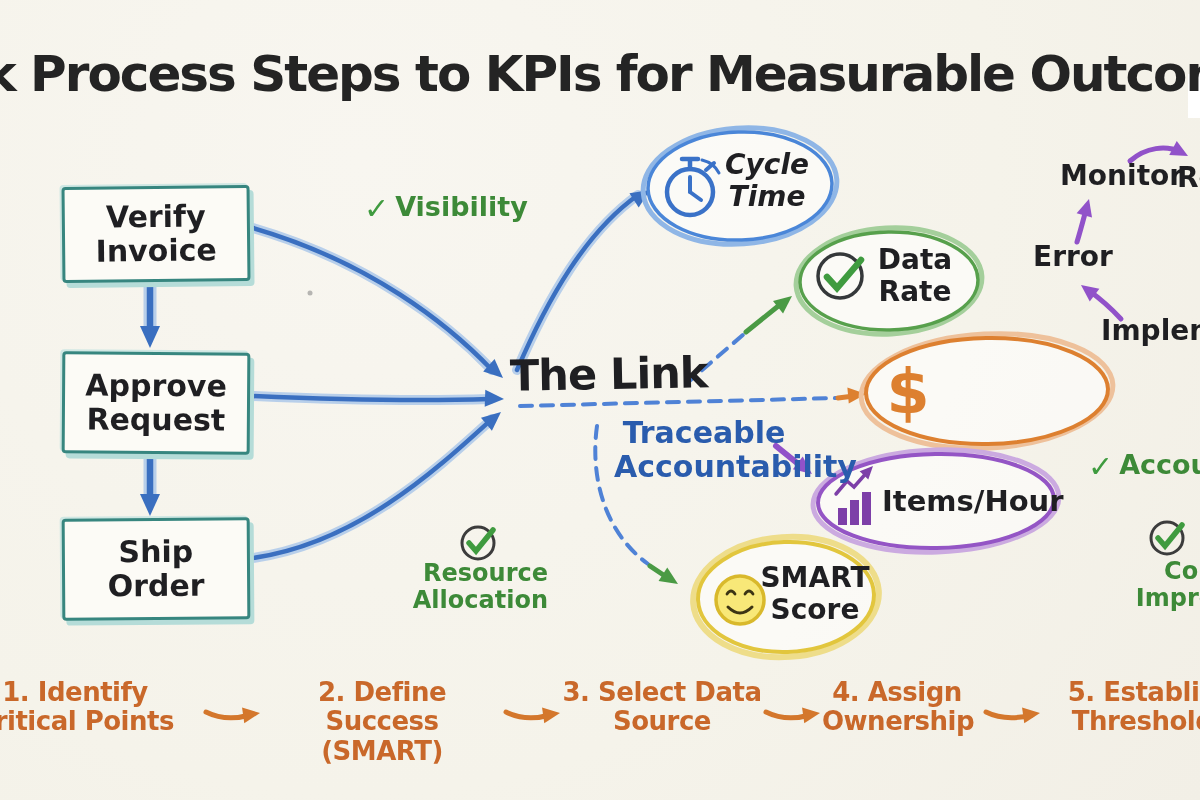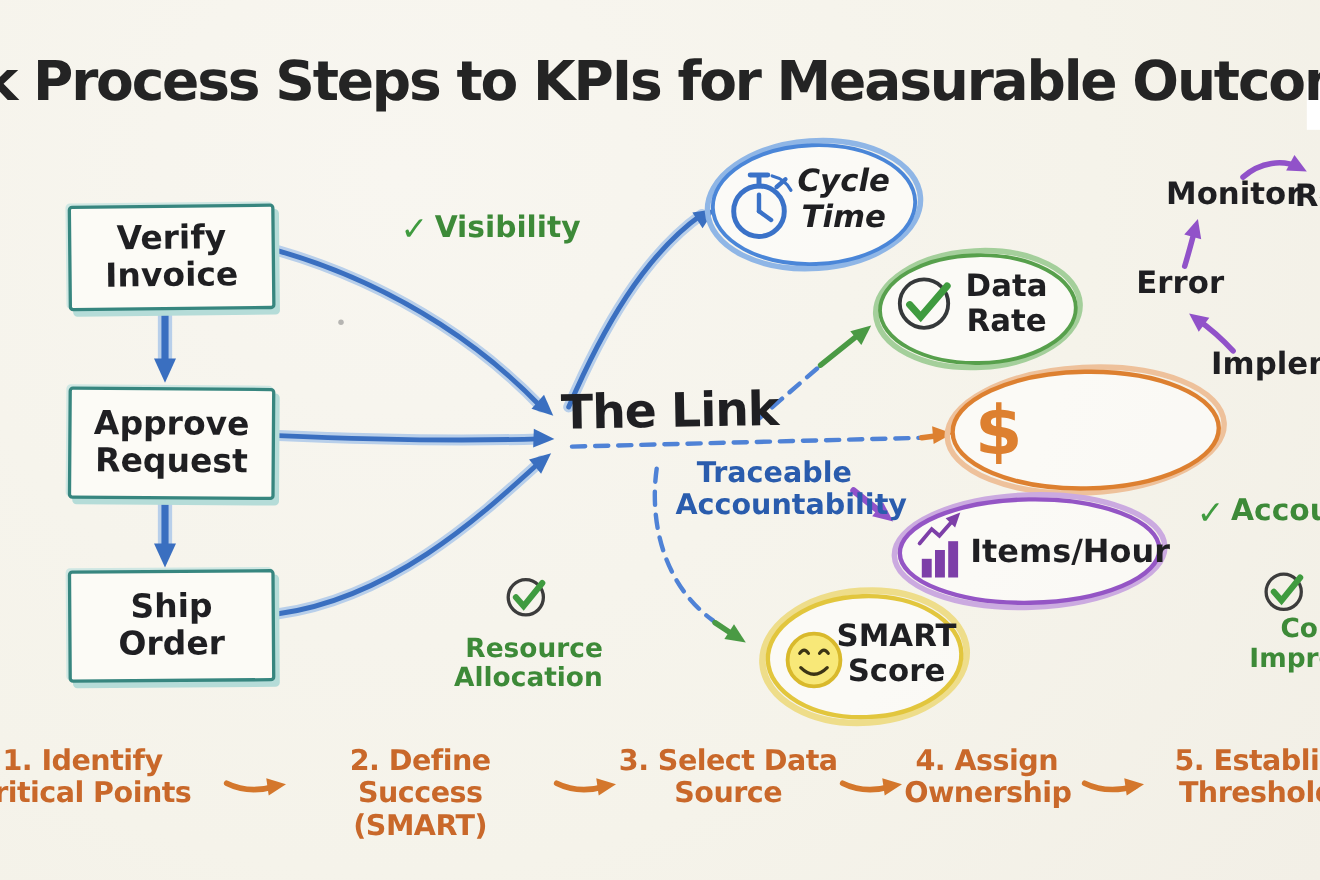--- a/index.html
+++ b/index.html
@@ -184,24 +184,24 @@
   <div class="pbox" style="left:62px;top:518px;height:96px;transform:rotate(-0.4deg);">Ship
 Order</div>
 
   <div class="lbl hub" style="left:510px;top:350px;">The Link</div>
 
   <div class="lbl flexrow" style="left:364px;top:192px;font-size:27px;">
     <span class="check-inline">✓</span>
     <span class="green">Visibility</span>
   </div>
 
-  <div class="lbl blue-note" style="left:614px;top:416px;width:180px;font-size:26px;">Traceable
+  <div class="lbl blue-note" style="left:614px;top:416px;width:180px;font-size:30px;">Traceable
 Accountability</div>
 
-  <div class="lbl green" style="left:408px;top:576px;width:140px;font-size:24px;">Resource
+  <div class="lbl green" style="left:408px;top:560px;width:140px;font-size:24px;">Resource
 Allocation</div>
 
   <div class="lbl flexrow" style="left:1088px;top:450px;font-size:27px;">
     <span class="check-inline">✓</span>
     <span class="green">Accountability</span>
   </div>
 
   <div class="lbl green" style="left:1102px;top:558px;width:215px;font-size:24px;">Continuous
 Improvement</div>
 

